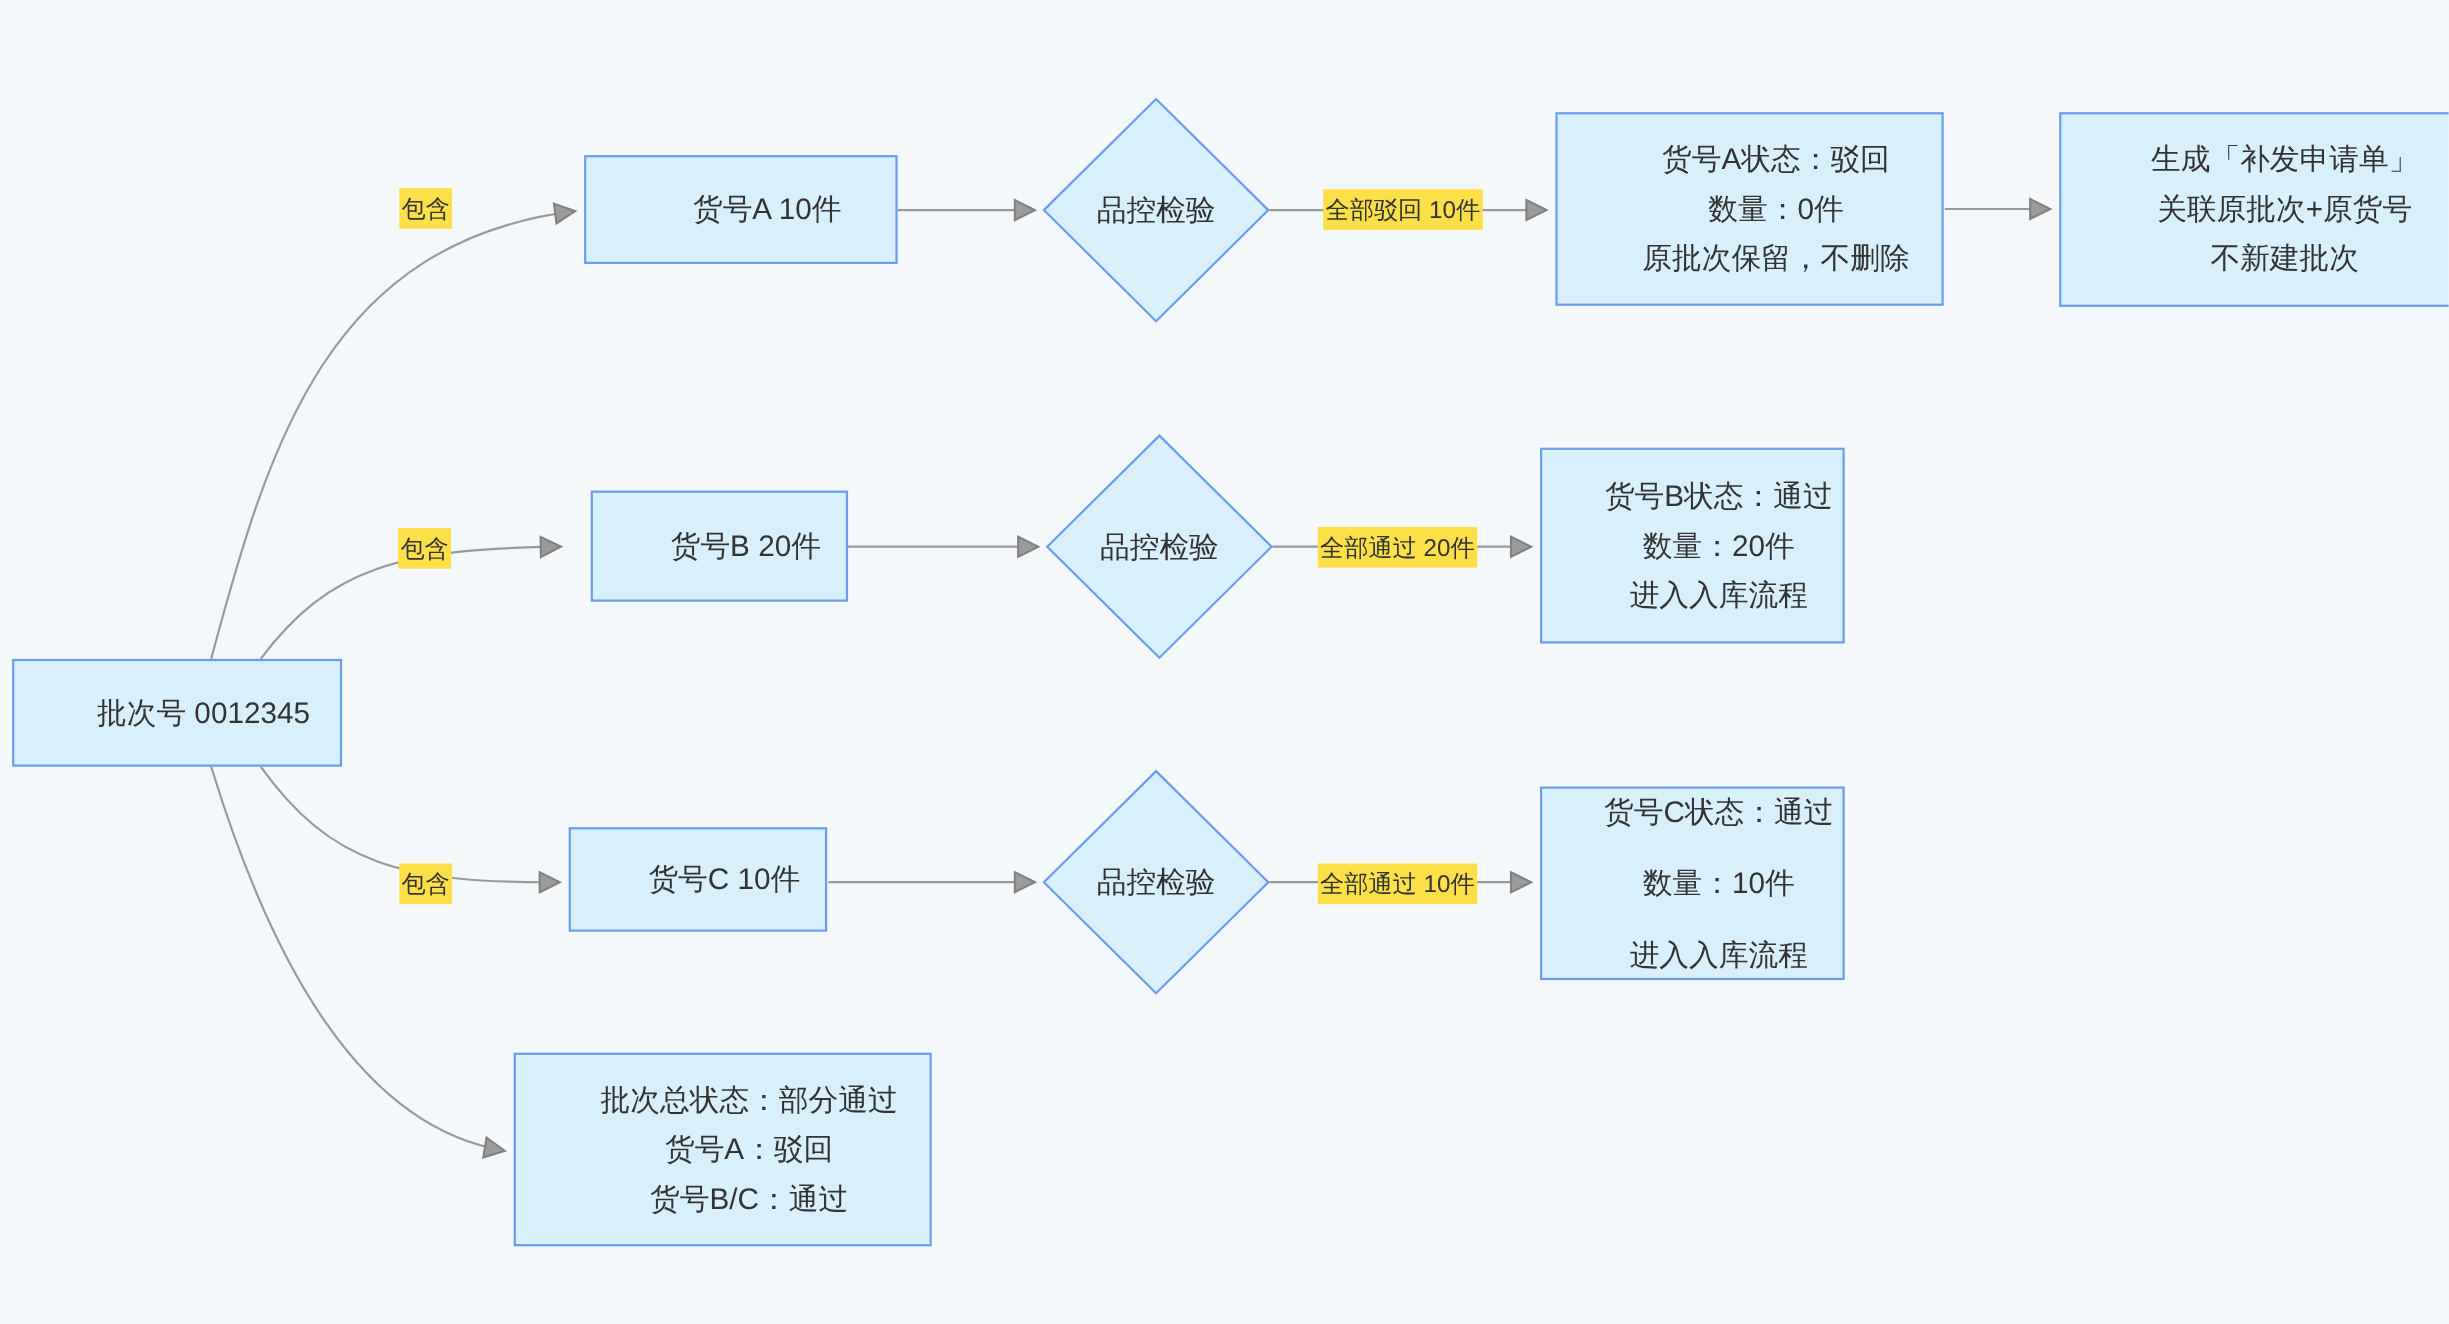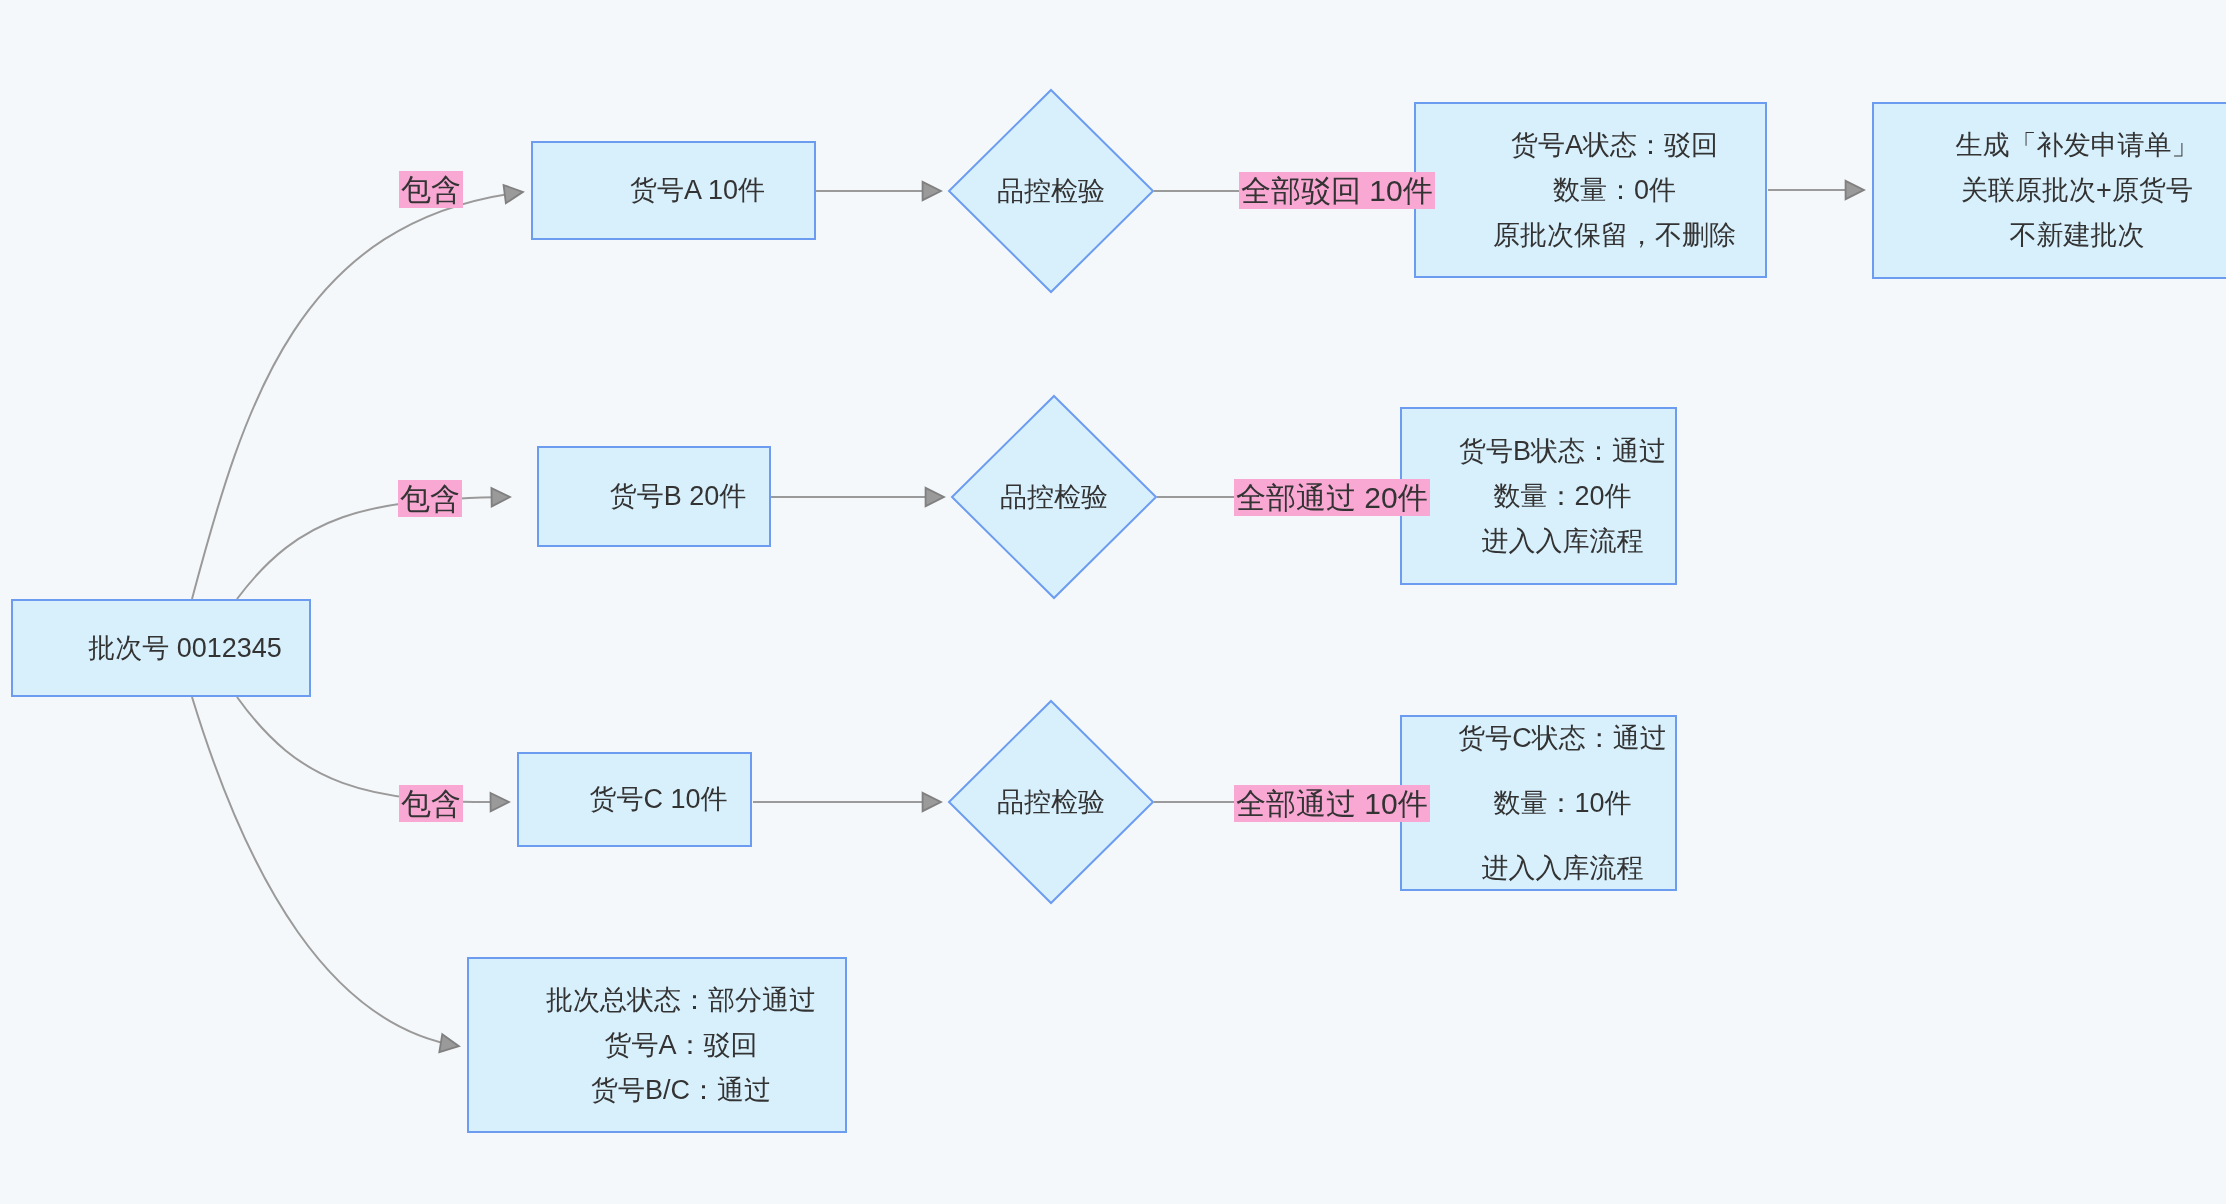--- a/index.html
+++ b/index.html
@@ -15,22 +15,22 @@
     background:#d8f0fc; border:2px solid #6c9cf0;
     display:flex; flex-direction:column; align-items:center; justify-content:center;
     text-align:center; font-size:27px; line-height:45px; white-space:nowrap;padding-left:48px;
   }
   .dtext {
     position:absolute; width:206px; height:44px;
     display:flex; align-items:center; justify-content:center;
     font-size:27px; white-space:nowrap;
   }
   .elabel {
-    position:absolute; background:#f9a8d4; color:#333333;
-    font-size:30px; line-height:37px; padding:0 2px; white-space:nowrap;margin-left:36px;
+    position:absolute; background:#fde047; color:#333333;
+    font-size:22px; line-height:37px; padding:0 2px; white-space:nowrap;
   }
 </style>
 </head>
 <body>
 
 <div class="canvas">
 
   <svg class="edges" width="2226" height="1204" viewBox="0 0 2226 1204">
     <defs>
       <marker id="arrow" viewBox="0 0 12 12" refX="10.5" refY="6" markerWidth="11" markerHeight="11" orient="auto">

